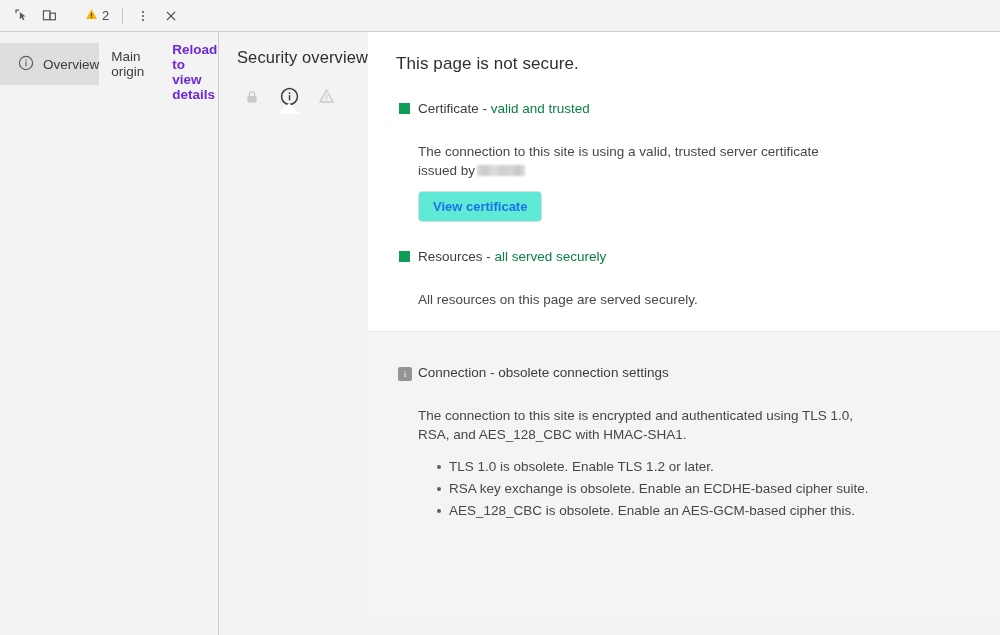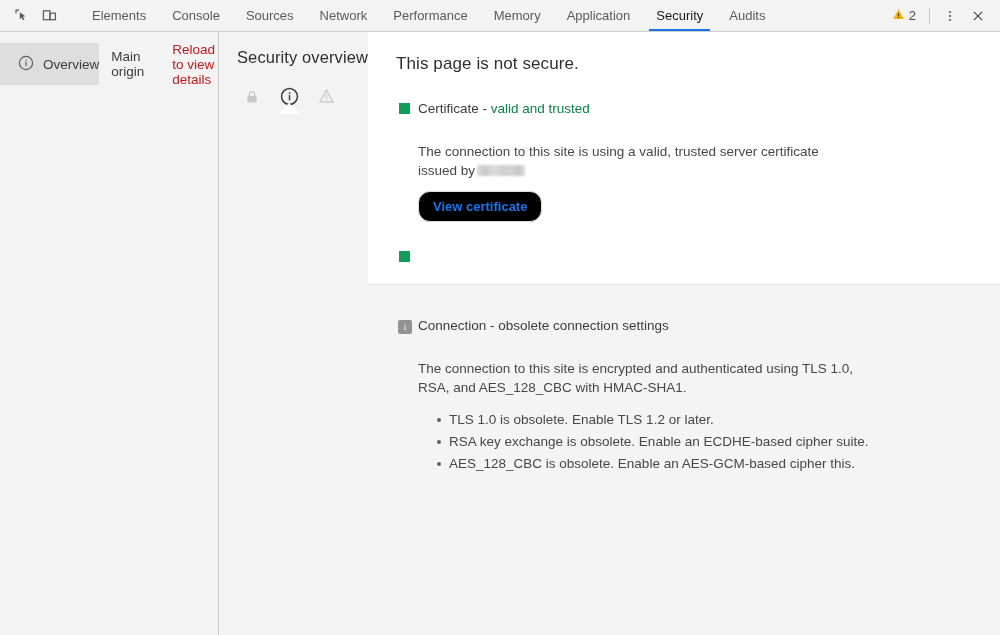--- a/index.html
+++ b/index.html
@@ -160,23 +160,24 @@
     margin-top: 17px;
     font-size: 13.5px;
     color: #3c3c3c;
     padding-left: 12px;
     cursor: default;
   }
 
   .sb-sub {
     margin-top: 10px;
     font-size: 13.5px;
-    color: #b91c1c;
+    color: #6d28d9;
     padding-left: 28px;
     cursor: pointer;
+    font-weight: bold;
   }
 
   
   .panel {
     flex: 1;
     min-width: 0;
     background: #f3f3f3;
     display: flex;
     flex-direction: row;
     overflow: hidden;
@@ -303,23 +304,23 @@
     vertical-align: -1px;
     margin-left: 2px;
     background: linear-gradient(90deg,#d9d9d9 0%,#c9c9c9 18%,#dddddd 34%,#cfcfcf 52%,#d5d5d5 70%,#c7c7c7 86%,#dcdcdc 100%);
     filter: blur(1.1px);
     border-radius: 1px;
   }
 
   .btn-cert {
     margin-top: 11px;
     display: inline-block;
-    background: #000000;
+    background: #5eead4;
     border: 1px solid #dadce0;
-    border-radius: 12px;
+    border-radius: 4px;
     padding: 7px 14px;
     font-size: 13px;
     font-weight: bold;
     color: #1a73e8;
     cursor: pointer;
     font-family: "Liberation Sans", sans-serif;
   }
 
   .block-grey {
     background: #f4f4f4;
@@ -369,31 +370,20 @@
       </div>
       <div class="tool-icon-btn">
         <svg width="15" height="15" viewBox="0 0 16 16" aria-hidden="true">
           <rect x="1.5" y="3" width="7" height="9.5" fill="none" stroke="#5a5a5a" stroke-width="1.3"></rect>
           <rect x="8.5" y="5.5" width="5.8" height="7" fill="none" stroke="#5a5a5a" stroke-width="1.3"></rect>
         </svg>
       </div>
       <div class="toolbar-sep"></div>
     </div>
 
-    <div class="tabs">
-      <div class="tab">Elements</div>
-      <div class="tab">Console</div>
-      <div class="tab">Sources</div>
-      <div class="tab">Network</div>
-      <div class="tab">Performance</div>
-      <div class="tab">Memory</div>
-      <div class="tab">Application</div>
-      <div class="tab active">Security</div>
-      <div class="tab">Audits</div>
-    </div>
 
     <div class="toolbar-right">
       <div class="warn-chip">
         <span>
           <svg width="13" height="13" viewBox="0 0 16 16" aria-hidden="true">
             <path d="M8 1.6l6.6 12H1.4z" fill="#f5b400"></path>
             <rect x="7.3" y="6.1" width="1.4" height="4.1" fill="#5a4200"></rect>
             <rect x="7.3" y="10.9" width="1.4" height="1.4" fill="#5a4200"></rect>
           </svg>
         </span>
@@ -481,20 +471,26 @@
                 <span>The connection to this site is using a valid, trusted server certificate issued by</span><span class="redact"></span>
               </div>
               <div class="btn-cert">View certificate</div>
             </div>
           </div>
 
           <div class="sec" style="padding-top:26px;">
             <div class="sec-bullet">
               <span class="sq-green"></span>
             </div>
+            <div class="sec-content">
+              <div class="sec-title">
+                <span>Resources - </span><span class="ok">all served securely</span>
+              </div>
+              <div class="sec-text">All resources on this page are served securely.</div>
+            </div>
           </div>
 
         </div>
 
         <div class="block-grey">
           <div class="sec">
             <div class="sec-bullet">
               <span class="sq-info">
                   <span>i</span>
                 </span>

